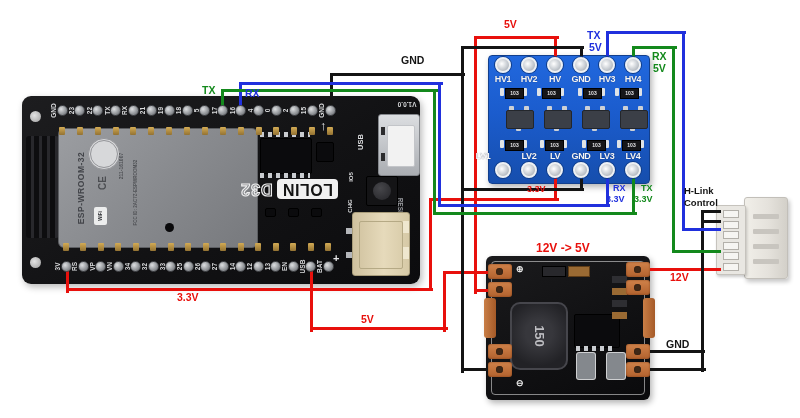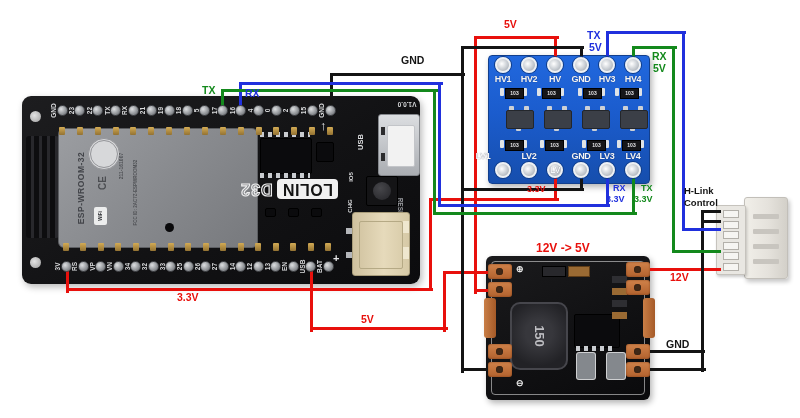--- a/index.html
+++ b/index.html
@@ -347,21 +347,21 @@
     <div class="lslabel" style="left: 566px; top: 74px;">GND</div>
     <div class="hole ls-hole" style="left: 599px; top: 57px;"></div>
     <div class="lslabel" style="left: 592px; top: 74px;">HV3</div>
     <div class="hole ls-hole" style="left: 625px; top: 57px;"></div>
     <div class="lslabel" style="left: 618px; top: 74px;">HV4</div>
     <div class="hole ls-hole" style="left: 495px; top: 162px;"></div>
     <div class="lslabel" style="left: 468px; top: 151px;">LV1</div>
     <div class="hole ls-hole" style="left: 521px; top: 162px;"></div>
     <div class="lslabel" style="left: 514px; top: 151px;">LV2</div>
     <div class="hole ls-hole" style="left: 547px; top: 162px;"></div>
-    <div class="lslabel" style="left: 540px; top: 165px;">LV</div>
+    <div class="lslabel" style="left: 540px; top: 151px;">LV</div>
     <div class="hole ls-hole" style="left: 573px; top: 162px;"></div>
     <div class="lslabel" style="left: 566px; top: 151px;">GND</div>
     <div class="hole ls-hole" style="left: 599px; top: 162px;"></div>
     <div class="lslabel" style="left: 592px; top: 151px;">LV3</div>
     <div class="hole ls-hole" style="left: 625px; top: 162px;"></div>
     <div class="lslabel" style="left: 618px; top: 151px; text-align: center;">LV4</div>
     <div class="rpad" style="left: 500px; top: 88px;"></div>
     <div class="rpad" style="left: 523px; top: 88px;"></div>
     <div class="resistor" style="left: 505px; top: 88px;">103</div>
     <div class="rpad" style="left: 537px; top: 88px;"></div>

